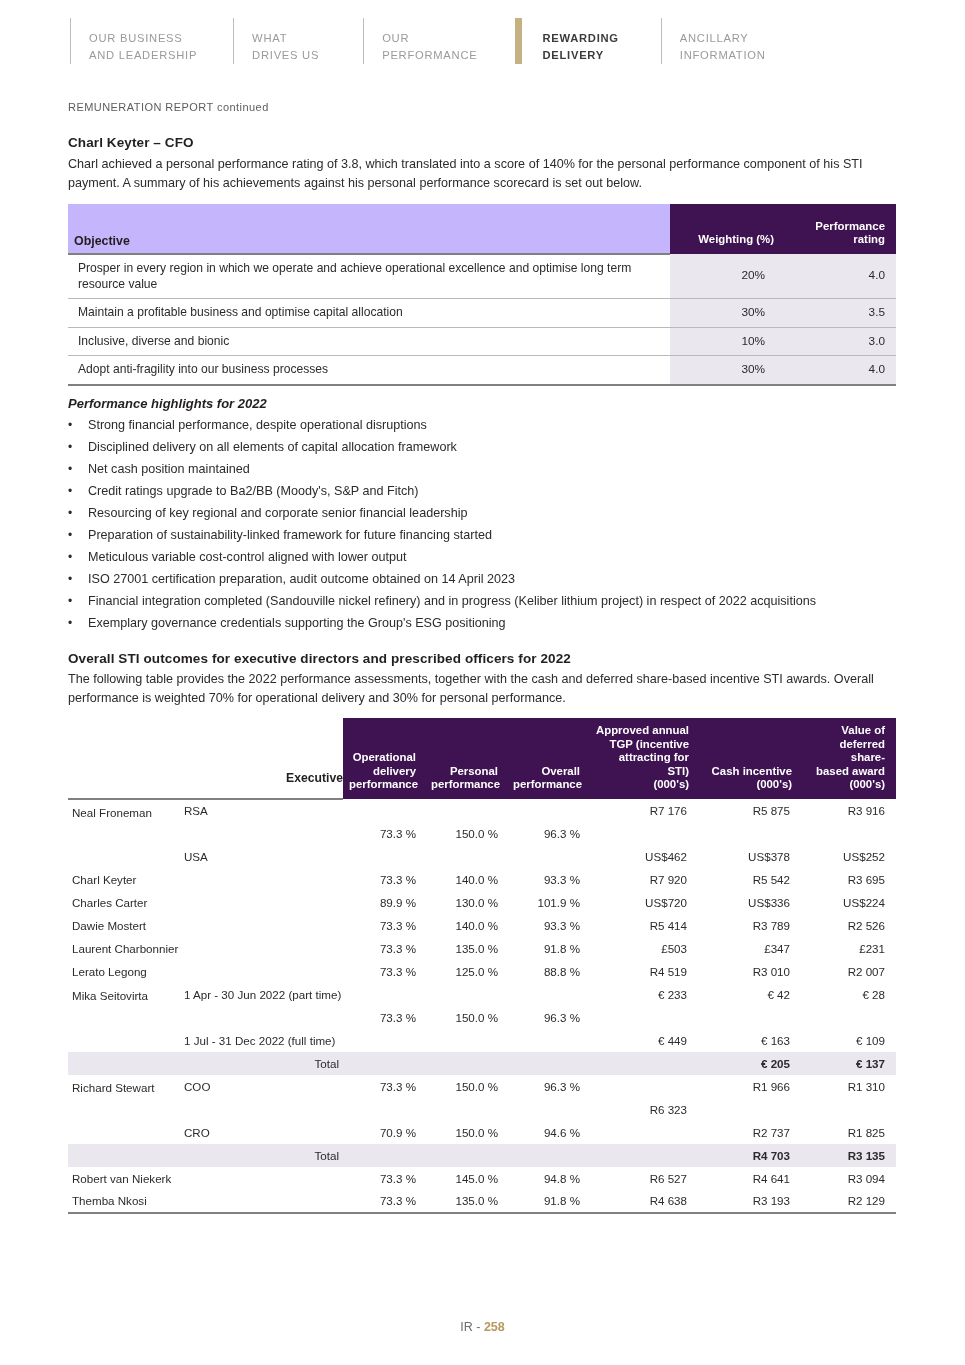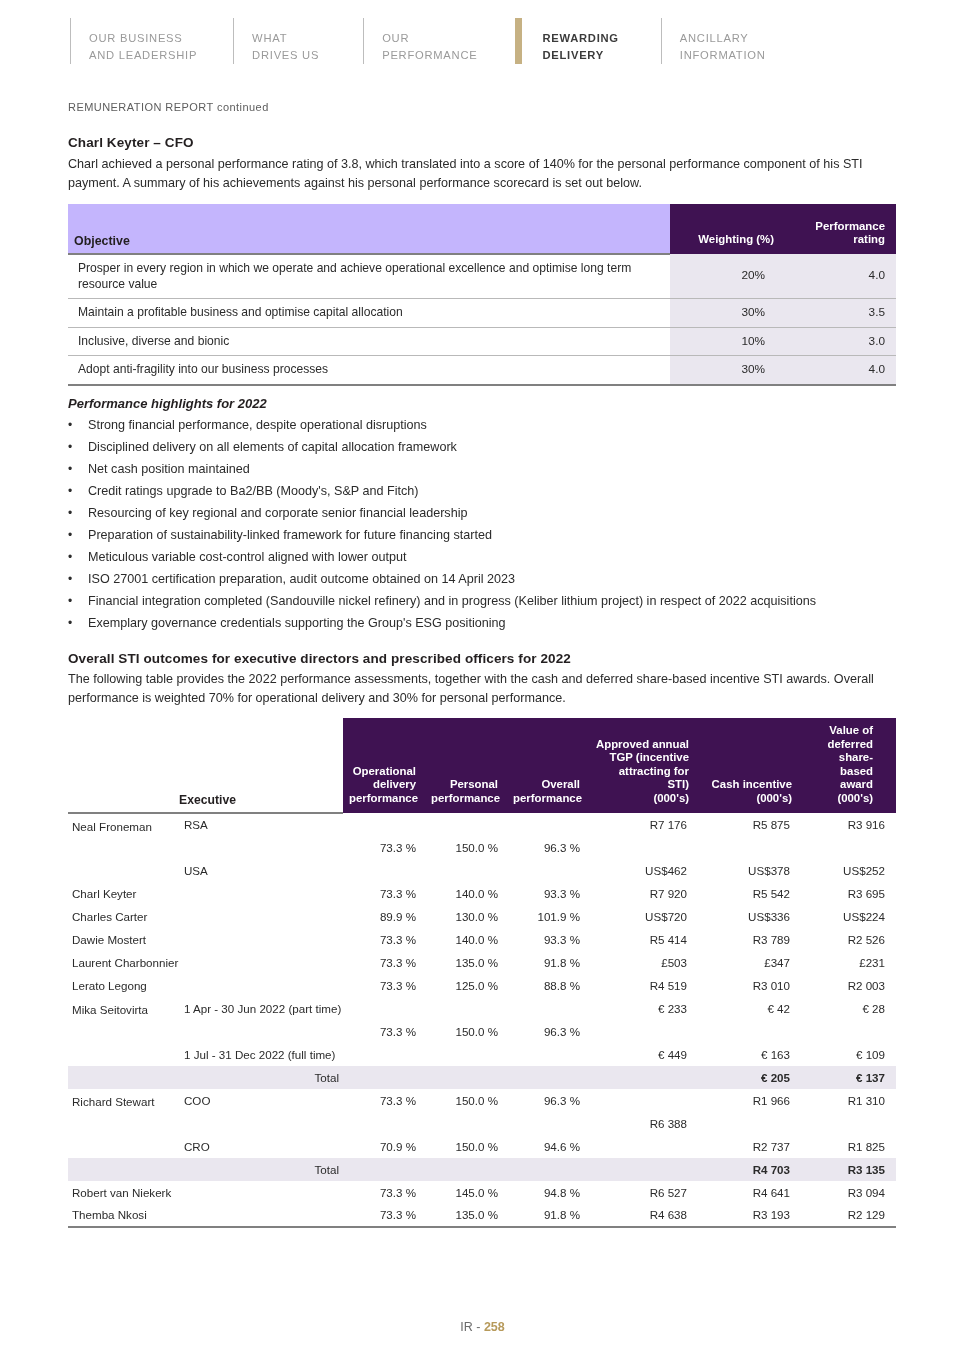--- a/index.html
+++ b/index.html
@@ -168,26 +168,26 @@
   }
   #table-objectives td.num.last { padding-right: 11px; }
 
   
   #table-sti {
     position: absolute;
     left: 68px; top: 718px;
     width: 828px;
   }
   #table-sti th.exec-head {
-    text-align: center;
+    text-align: right;
     vertical-align: bottom;
     font-size: 12.2px;
     font-weight: bold;
     color: #231f20;
-    padding: 0 0 5px 4px;
+    padding: 0 0 13px 4px;
     height: 56px;
     background: #ffffff;
   }
   #table-sti td {
     font-size: 11.6px;
     color: #2b2b2b;
     vertical-align: middle;
     padding: 4px 4px;
     height: 23px;
   }
@@ -371,21 +371,21 @@
       <th class="purple-head" style="white-space:pre-line">Personal
 performance</th>
       <th class="purple-head" style="white-space:pre-line">Overall
 performance</th>
       <th class="purple-head" style="white-space:pre-line">Approved annual
 TGP (incentive
 attracting for STI)
 (000's)</th>
       <th class="purple-head" style="white-space:pre-line">Cash incentive
 (000's)</th>
-      <th class="purple-head" style="white-space:pre-line;padding-right:23px">Value of
+      <th class="purple-head" style="white-space:pre-line;padding-right:11px">Value of
 deferred share-
 based award
 (000's)</th>
     </tr>
   </thead>
   <tbody>
 
     <tr>
       <td class="name" rowspan="3" style="vertical-align:top;padding-top:6px">Neal Froneman</td>
       <td class="sub">RSA</td>
@@ -460,21 +460,21 @@
     </tr>
 
     <tr>
       <td class="name">Lerato Legong</td>
       <td class="sub"></td>
       <td class="num">73.3 %</td>
       <td class="num">125.0 %</td>
       <td class="num">88.8 %</td>
       <td class="num money">R4 519</td>
       <td class="num money">R3 010</td>
-      <td class="num money">R2 003</td>
+      <td class="num money">R2 007</td>
     </tr>
 
     <tr>
       <td class="name" rowspan="3" style="vertical-align:top;padding-top:6px">Mika Seitovirta</td>
       <td class="sub">1 Apr - 30 Jun 2022 (part time)</td>
       <td class="num"></td>
       <td class="num"></td>
       <td class="num"></td>
       <td class="num money">€ 233</td>
       <td class="num money">€ 42</td>
@@ -517,21 +517,21 @@
       <td class="num">96.3 %</td>
       <td class="num money"></td>
       <td class="num money">R1 966</td>
       <td class="num money">R1 310</td>
     </tr>
     <tr>
       <td class="sub"></td>
       <td class="num"></td>
       <td class="num"></td>
       <td class="num"></td>
-      <td class="num money">R6 388</td>
+      <td class="num money">R6 323</td>
       <td class="num money"></td>
       <td class="num money"></td>
     </tr>
     <tr>
       <td class="sub">CRO</td>
       <td class="num">70.9 %</td>
       <td class="num">150.0 %</td>
       <td class="num">94.6 %</td>
       <td class="num money"></td>
       <td class="num money">R2 737</td>

